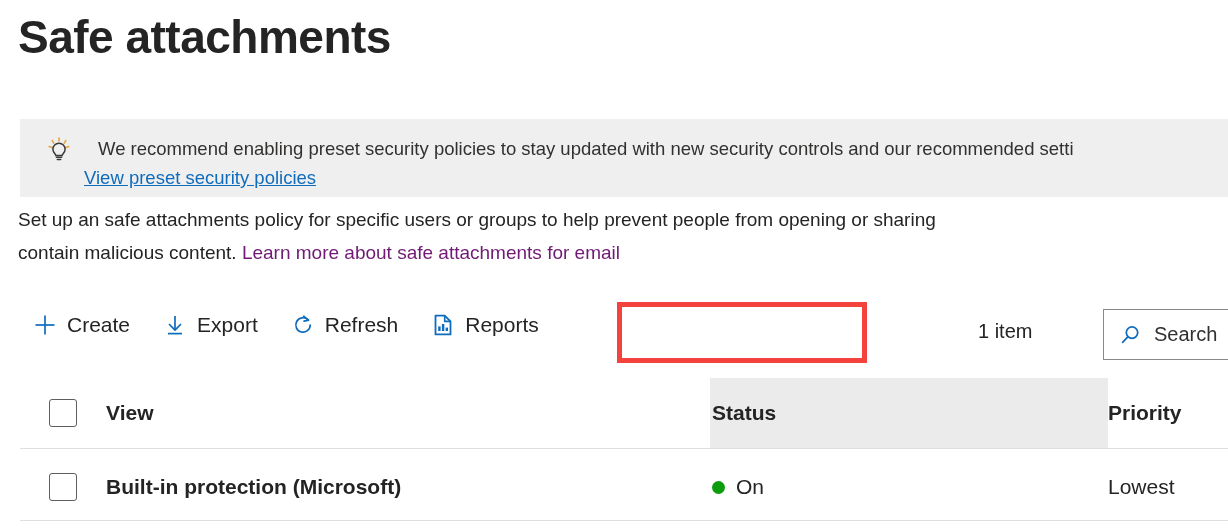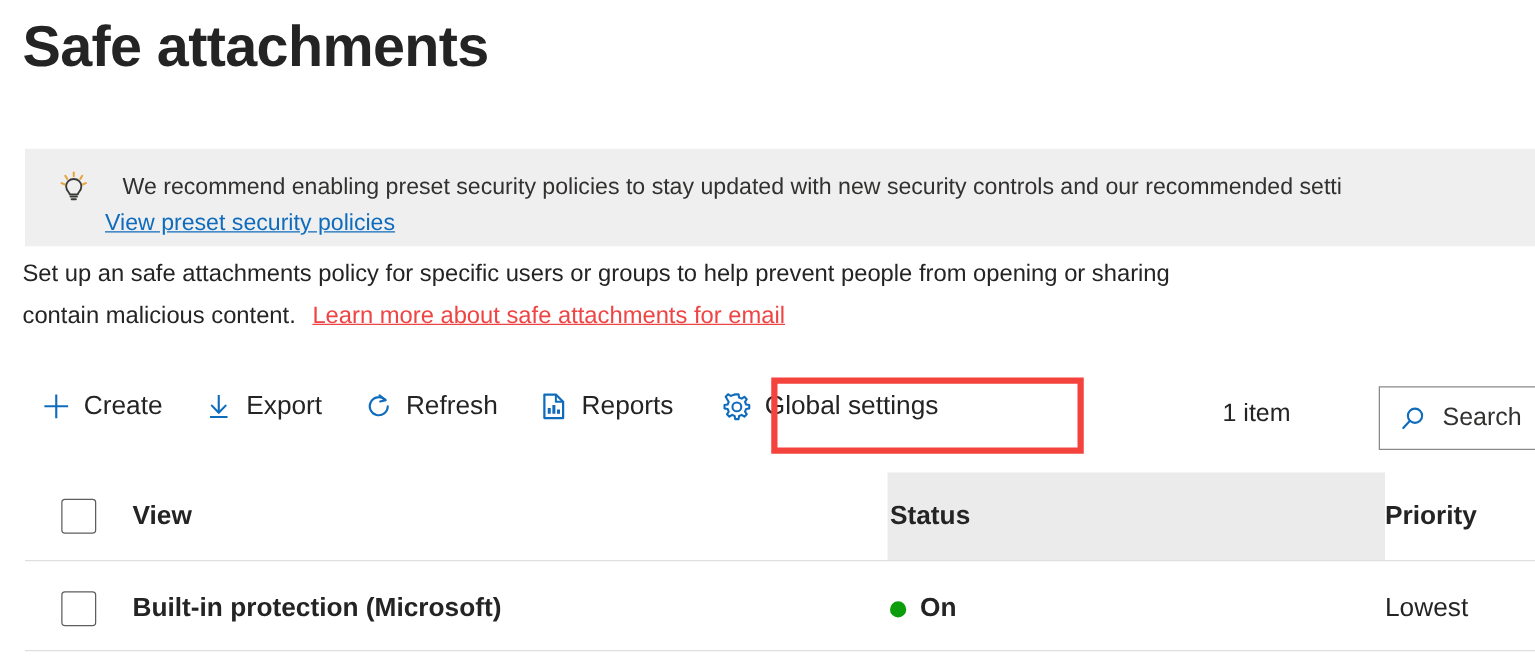--- a/index.html
+++ b/index.html
@@ -64,24 +64,22 @@
   
   .description {
     position: absolute;
     left: 18px; top: 203px;
     width: 1215px;
     font-size: 19px;
     line-height: 33px;
     color: #242424;
   }
   .description .desc-link {
-    color: #ef4444;
-    text-decoration: underline;
+    color: #701a75;
     cursor: pointer;
-    margin-left: 8px;
   }
 
   
   .command-bar {
     position: absolute;
     left: 20px; top: 303px;
     width: 1208px; height: 60px;
     display: flex;
     align-items: flex-start;
   }
@@ -182,21 +180,21 @@
     width: 28px; height: 28px;
   }
   .checkbox {
     width: 28px; height: 28px;
     border: 1px solid #605e5c;
     border-radius: 3px;
     background: #ffffff;
     cursor: pointer;
   }
   .cell-name { position: absolute; left: 106px; white-space: nowrap; }
-  .cell-status { position: absolute; left: 712px; display: flex; align-items: center; white-space: nowrap; font-weight: bold; }
+  .cell-status { position: absolute; left: 712px; display: flex; align-items: center; white-space: nowrap; }
   .cell-priority { position: absolute; left: 1108px; white-space: nowrap; }
 
   .th-text {
     font-size: 21px;
     font-weight: 700;
     color: #242424;
   }
   .td-text {
     font-size: 21px;
     color: #242424;
@@ -286,29 +284,20 @@
           <path d="M4.5 2.6h9.2l5.8 5.8v13H4.5z" fill="#ffffff" stroke="#0f6cbd" stroke-width="1.8" stroke-linejoin="round"></path>
           <path d="M13.7 2.6v5.8h5.8" fill="none" stroke="#0f6cbd" stroke-width="1.6" stroke-linejoin="round"></path>
           <rect x="7.2" y="13.4" width="2.4" height="4.6" fill="#0f6cbd"></rect>
           <rect x="10.9" y="11" width="2.4" height="7" fill="#0f6cbd"></rect>
           <rect x="14.6" y="14.6" width="2.4" height="3.4" fill="#0f6cbd"></rect>
         </svg>
       </span>
       <span class="cmd-label">Reports</span>
     </div>
 
-    <div class="cmd-btn" style="margin-left:6px;">
-      <span class="cmd-icon">
-        <svg width="25" height="25" viewBox="0 0 24 24">
-          <path d="M12 8.6a3.4 3.4 0 1 0 0 6.8 3.4 3.4 0 0 0 0-6.8z" fill="none" stroke="#0f6cbd" stroke-width="1.6"></path>
-          <path d="M10.7 2.4h2.6l.4 2.4 2 .85 2.05-1.35 1.85 1.85-1.35 2.05.85 2 2.4.4v2.6l-2.4.4-.85 2 1.35 2.05-1.85 1.85-2.05-1.35-2 .85-.4 2.4h-2.6l-.4-2.4-2-.85-2.05 1.35-1.85-1.85 1.35-2.05-.85-2-2.4-.4v-2.6l2.4-.4.85-2L3.4 4.15 5.25 2.3 7.3 3.65l2-.85z" fill="none" stroke="#0f6cbd" stroke-width="1.6" stroke-linejoin="round"></path>
-        </svg>
-      </span>
-      <span class="cmd-label">Global settings</span>
-    </div>
 
   </div>
 
   <div class="highlight-box"></div>
 
   <div class="item-count">1 item</div>
 
   <div class="search-box">
     <span class="search-icon">
       <svg width="24" height="24" viewBox="0 0 24 24">

